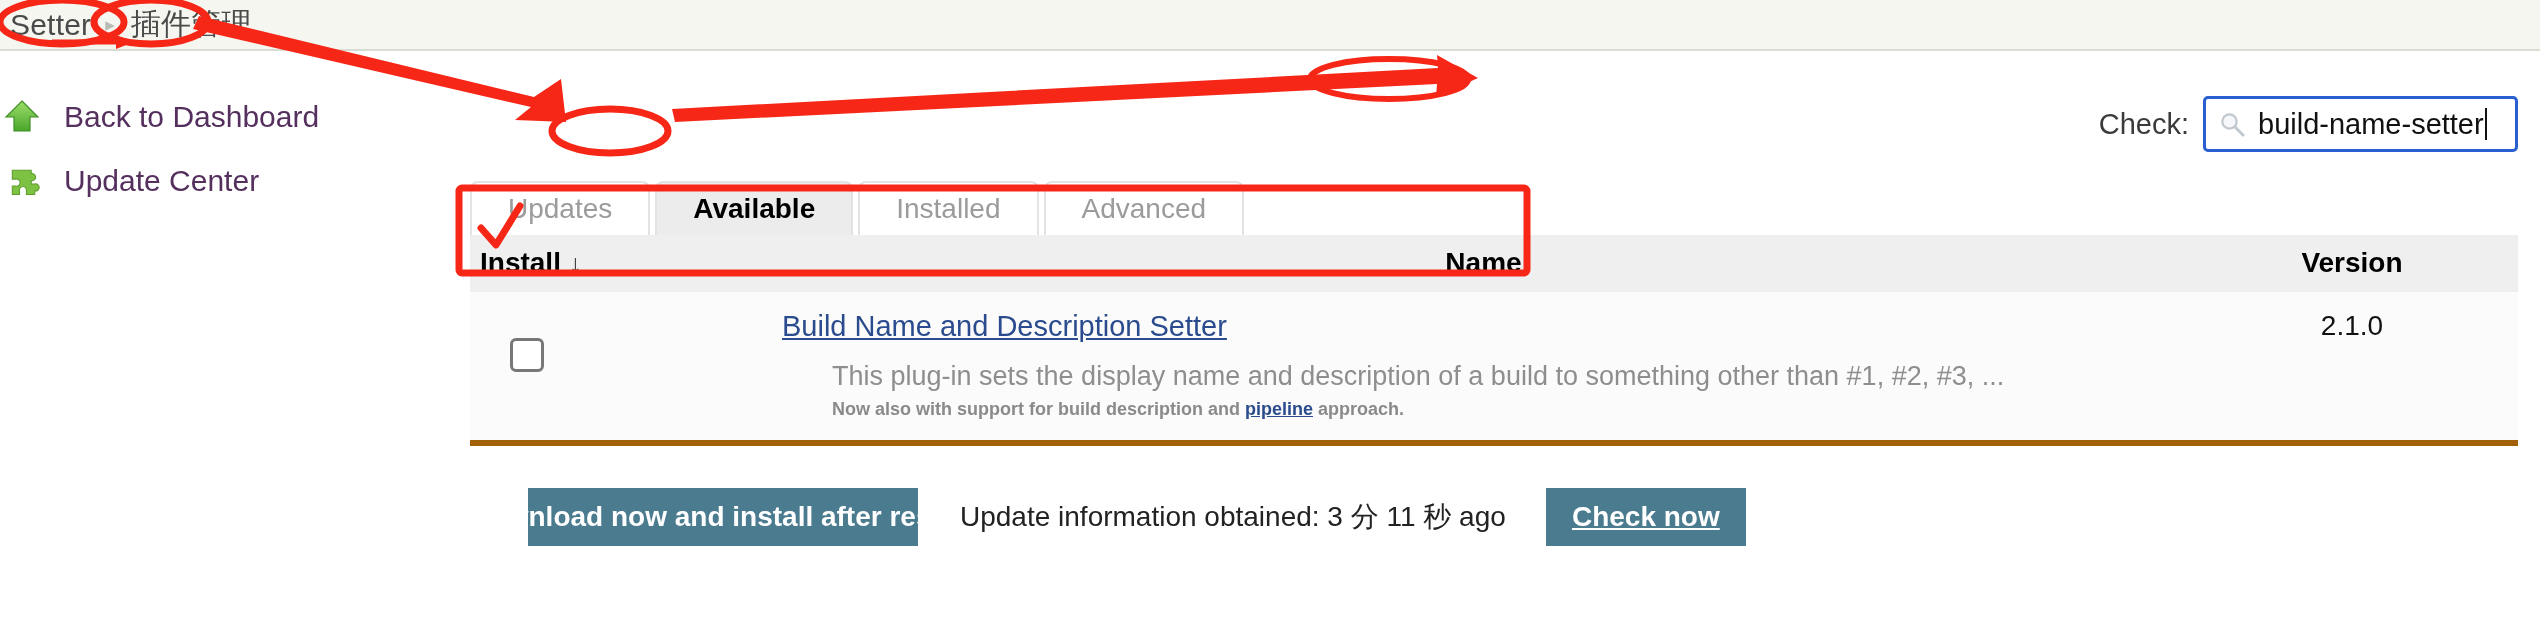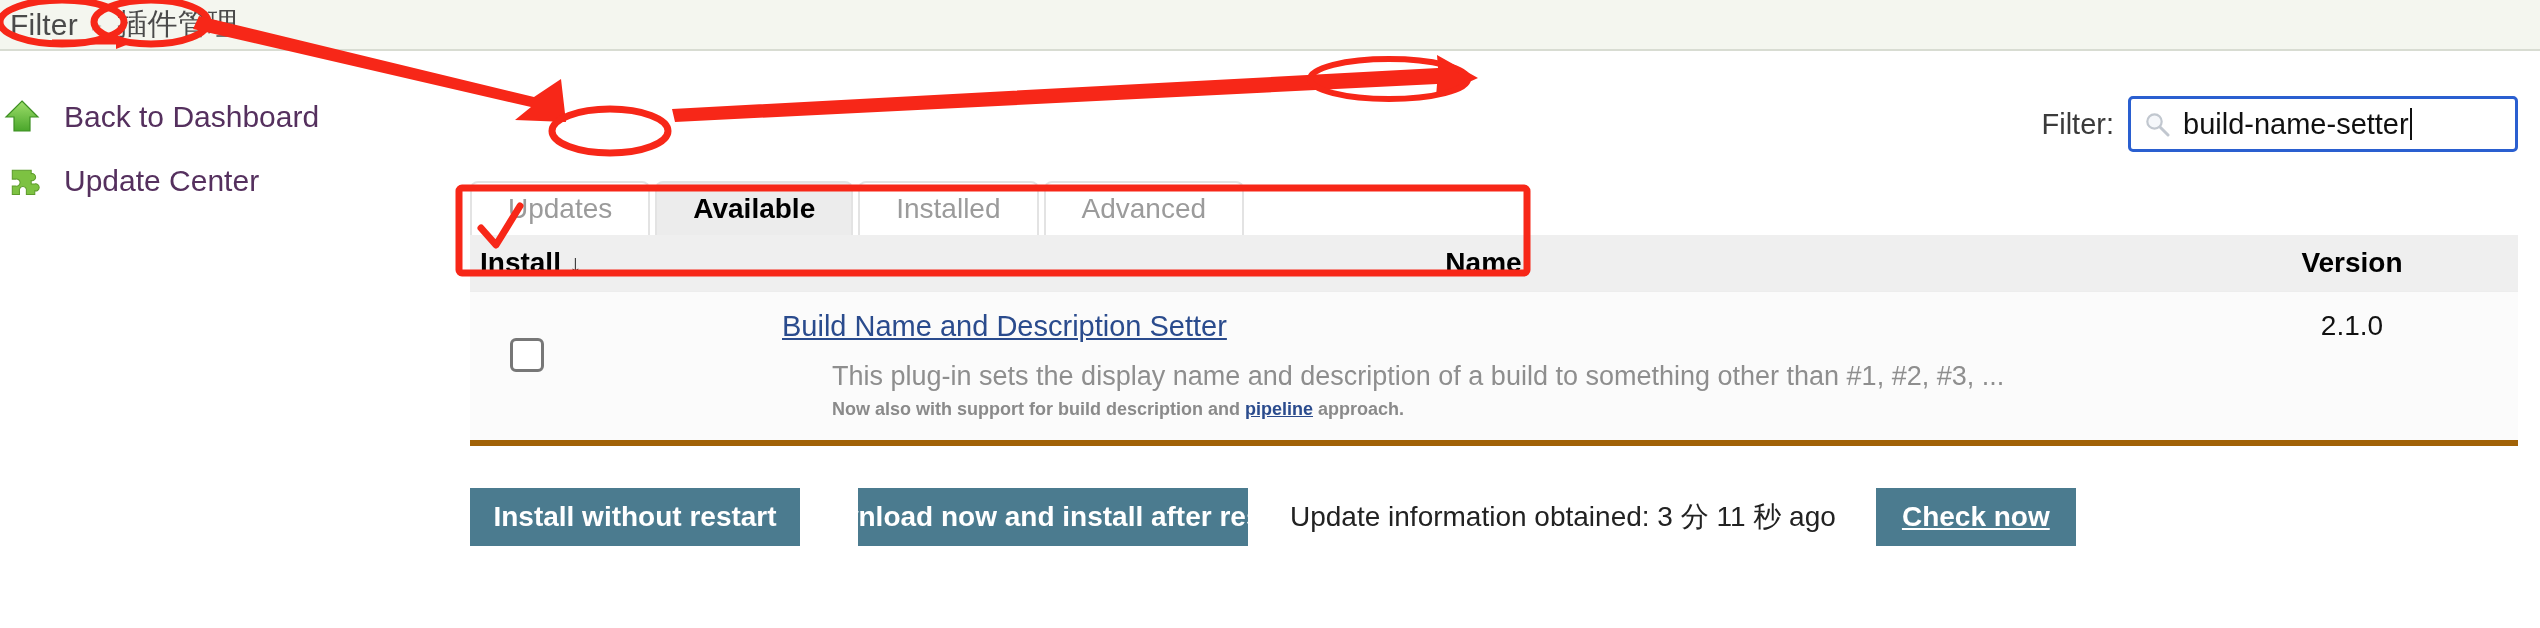--- a/index.html
+++ b/index.html
@@ -85,21 +85,21 @@
     height: 62px;
     margin-top: 42px;
   }
   #filter-label {
     font-size: 29px;
     color: #3b3b3b;
     margin-right: 14px;
     white-space: nowrap;
   }
   #filter-box {
-    width: 390px;
+    width: 315px;
     height: 56px;
     border: 3px solid #2a5fd0;
     border-radius: 5px;
     background: #ffffff;
     display: flex;
     align-items: center;
     padding: 0 12px;
     box-sizing: border-box;
   }
   #search-glyph {
@@ -259,21 +259,21 @@
     position: absolute;
     top: 0; left: 0;
     width: 2540px; height: 628px;
     pointer-events: none;
   }
 </style>
 </head>
 <body>
 
 <div id="breadcrumb-bar">
-  <span class="crumb">Filter</span>
+  <span class="crumb">Setter</span>
   <span class="crumb-sep">▸</span>
   <span class="crumb">插件管理</span>
 </div>
 
 <div id="sidebar">
 
   <div class="side-item">
     <svg class="side-icon" viewBox="0 0 40 40">
       <defs>
           <linearGradient id="ga" x1="0" y1="0" x2="0" y2="1">
@@ -291,21 +291,21 @@
     <svg class="side-icon" viewBox="0 0 40 40">
       <path d="M16 6 h8 v3.2 a3.4 3.4 0 1 1 0 6.6 V19 h3.4 a3.4 3.4 0 1 1 0 6.6 V29 h-8 v-3.4 a3.4 3.4 0 1 0 -6.6 0 V29 H6 v-8 h3.2 a3.4 3.4 0 1 0 0-6.6 H6 V6 h10 z" transform="translate(4,3) scale(1.05)" fill="#7dc242" stroke="#5e9c2c" stroke-width="1"></path>
     </svg>
     <span class="side-label">Update Center</span>
   </div>
 </div>
 
 <div id="main">
 
   <div id="filter-row">
-    <span id="filter-label">Filter:</span>
+    <span id="filter-label">Check:</span>
     <div id="filter-box">
       <svg id="search-glyph" viewBox="0 0 28 28">
         <circle cx="11.5" cy="11.5" r="7.2" fill="#eef2f7" stroke="#8f9aa8" stroke-width="2.2"></circle>
         <line x1="17" y1="17" x2="25" y2="25" stroke="#8f9aa8" stroke-width="3" stroke-linecap="round"></line>
       </svg>
       <span id="filter-value">build-name-setter</span>
         <span class="caret"></span>
     </div>
   </div>
 
@@ -335,21 +335,20 @@
           <a class="plugin-link" href="#">Build Name and Description Setter</a>
           <div class="plugin-desc">This plug-in sets the display name and description of a build to something other than #1, #2, #3, ...</div>
           <div class="plugin-desc-2"><span>Now also with support for build description and </span><a class="inline-link" href="#">pipeline</a><span> approach.</span></div>
         </td>
         <td class="cell-version">2.1.0</td>
       </tr>
     </tbody>
   </table>
 
   <div id="button-row">
-    <button class="btn" id="btn-install-no-restart">Install without restart</button>
     <button class="btn" id="btn-download-install">Download now and install after restart</button>
     <span id="update-info">Update information obtained: 3 分 11 秒 ago</span>
     <button class="btn" id="btn-check-now">Check now</button>
   </div>
 </div>
 
 <svg id="annotations" viewBox="0 0 2540 628">
 
   <ellipse cx="62" cy="22" rx="62" ry="22" fill="none" stroke="#f72718" stroke-width="7"></ellipse>
 

